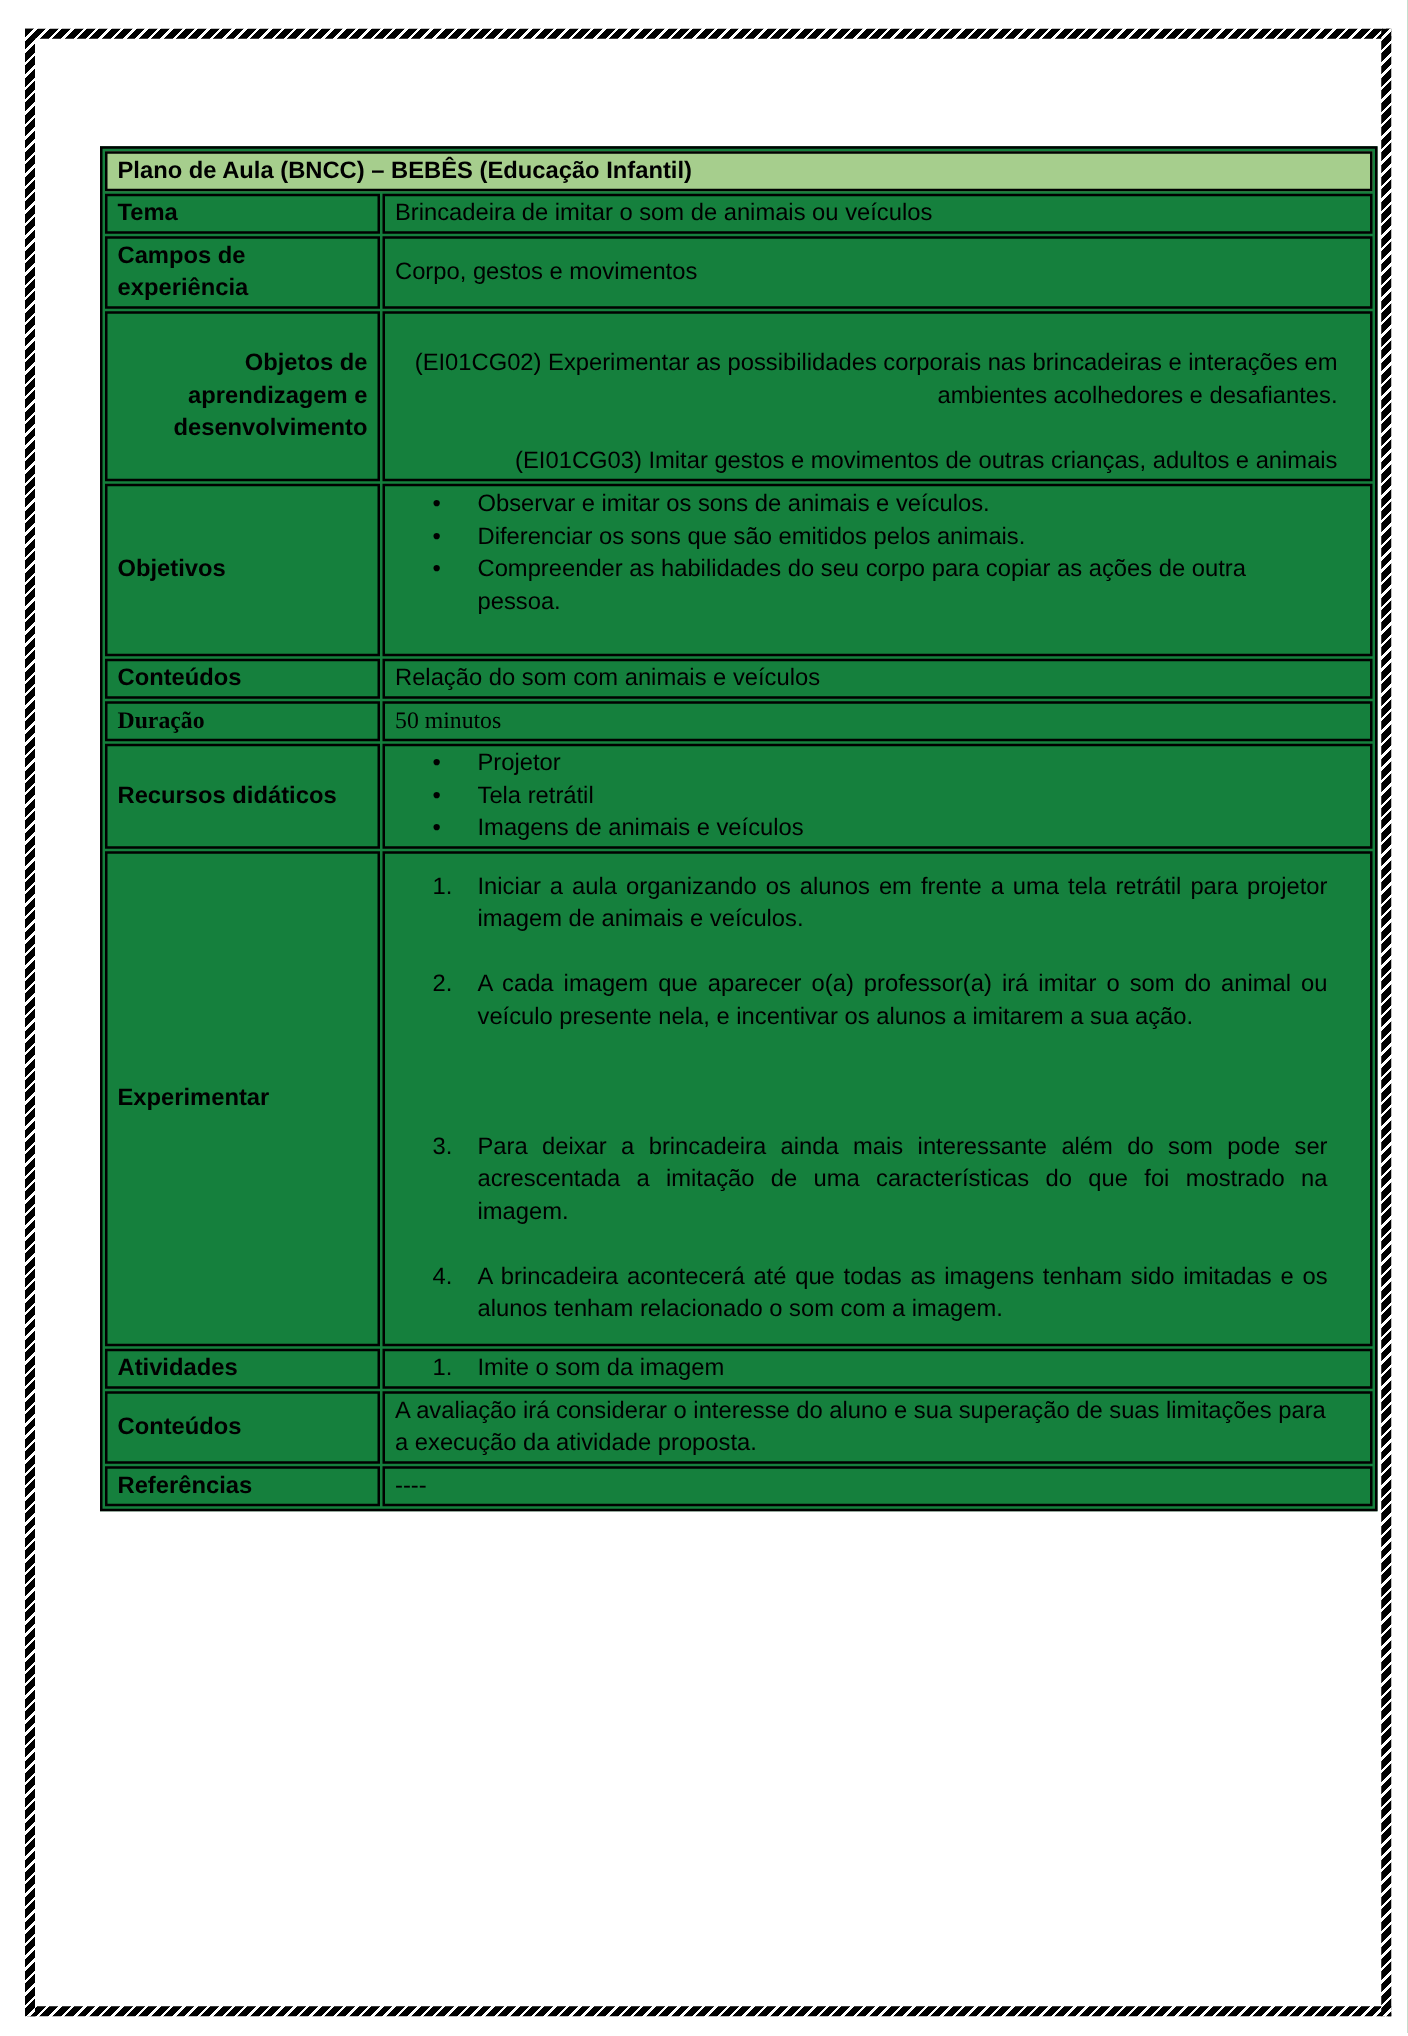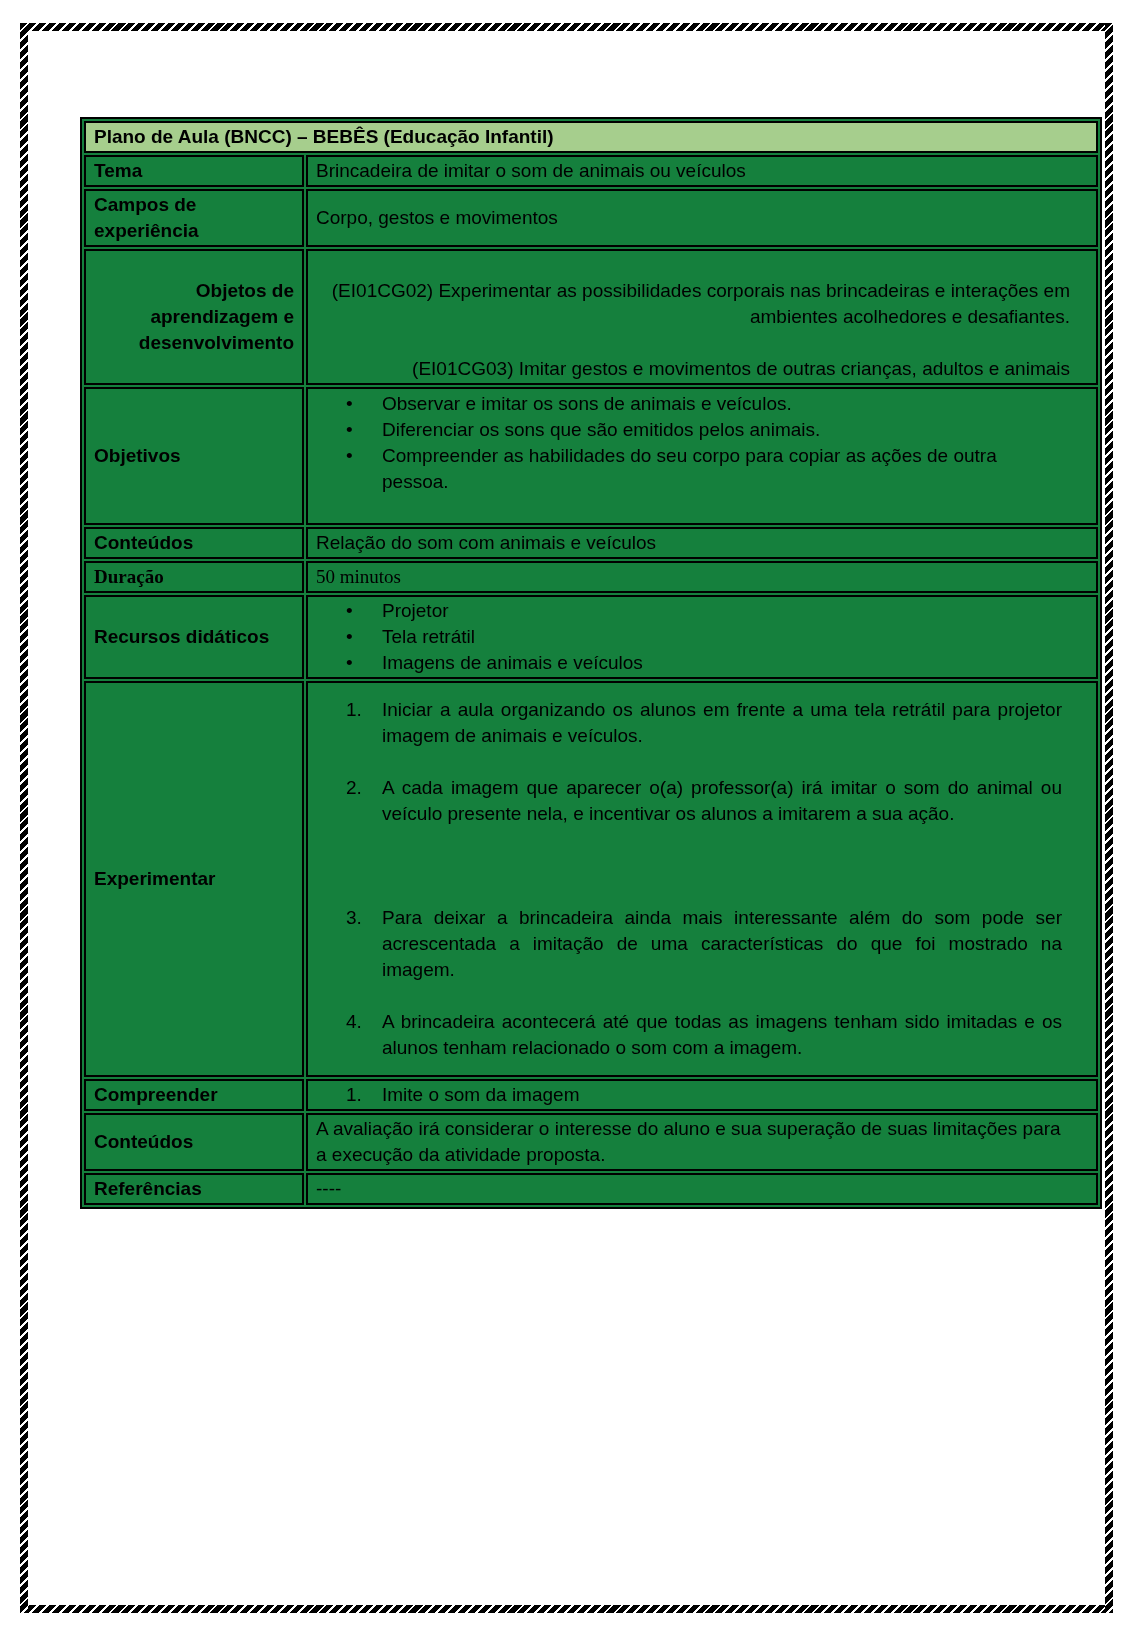--- a/index.html
+++ b/index.html
@@ -170,21 +170,21 @@
               <span class="txt">Para deixar a brincadeira ainda mais interessante além do som pode ser acrescentada a imitação de uma características do que foi mostrado na imagem.</span>
             </div>
             <div class="li">
               <span class="marker">4.</span>
               <span class="txt">A brincadeira acontecerá até que todas as imagens tenham sido imitadas e os alunos tenham relacionado o som com a imagem.</span>
             </div>
           </div>
     </td>
   </tr>
   <tr class="r-atividades">
-    <td class="label">Compreender</td>
+    <td class="label">Atividades</td>
     <td class="content">
       <div class="list">
             <div class="li">
               <span class="marker">1.</span>
               <span class="txt">Imite o som da imagem</span>
             </div>
           </div>
     </td>
   </tr>
   <tr class="r-avaliacao">

